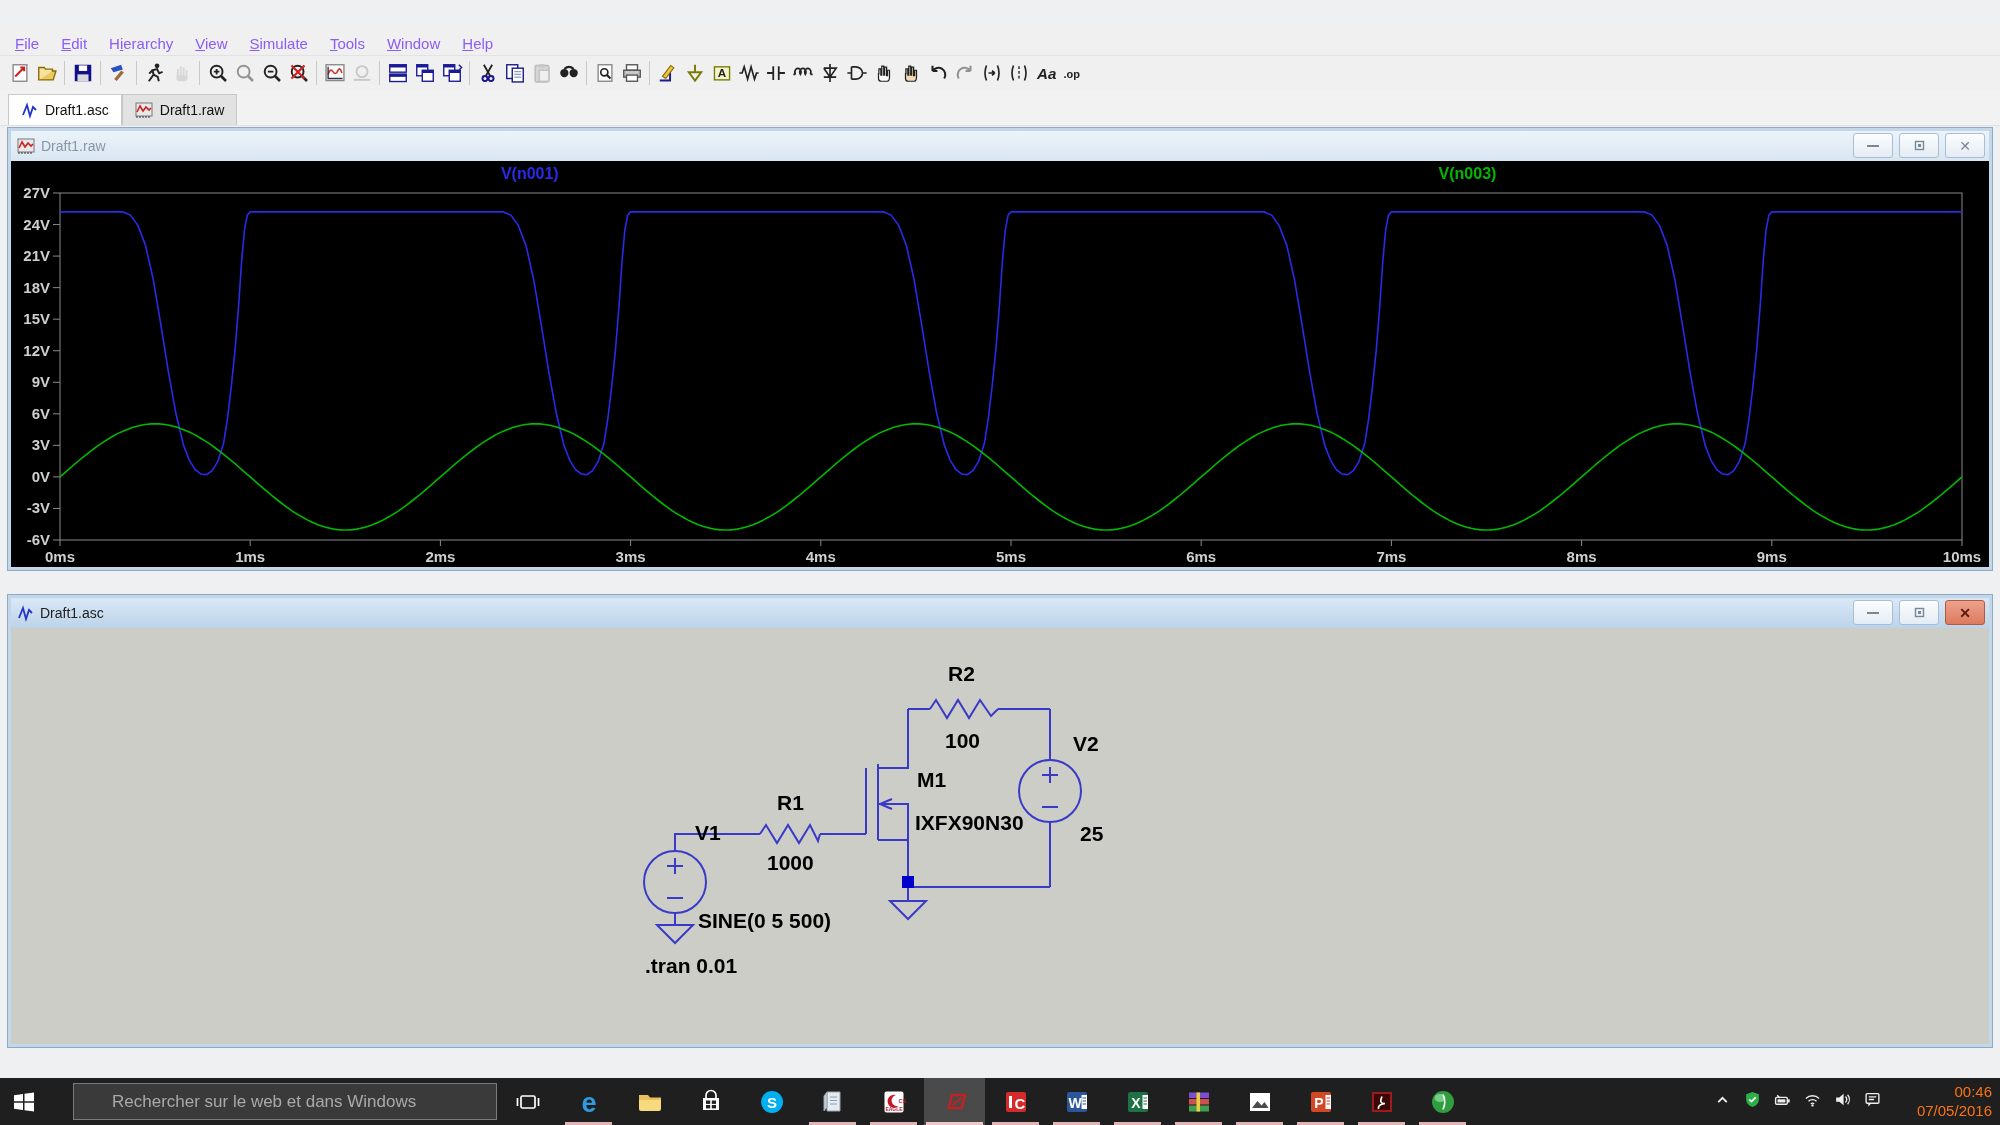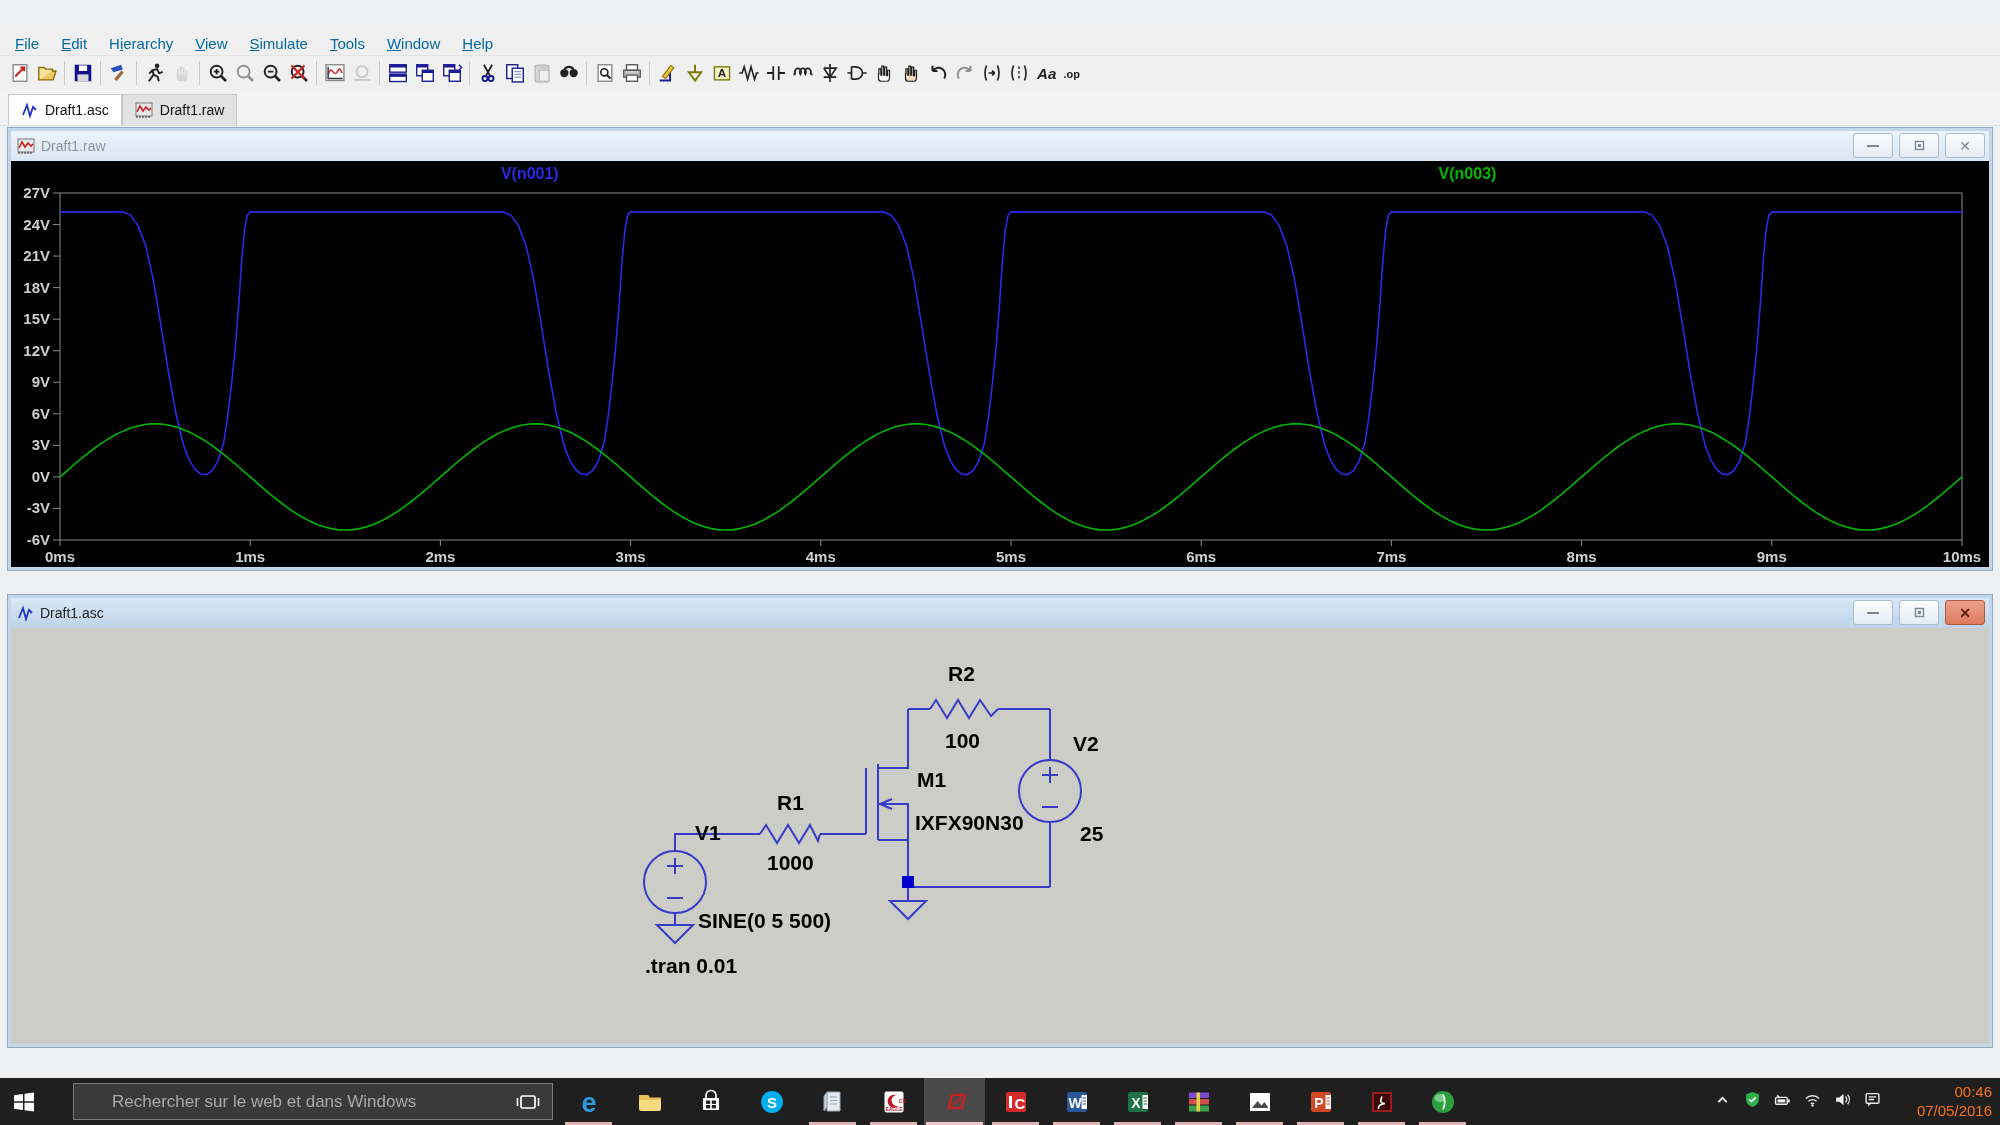--- a/index.html
+++ b/index.html
@@ -11,21 +11,21 @@
   #titlebar { position:absolute; left:0; top:0; width:2000px; height:25px; background:#ffffff;
     display:flex; align-items:center; }
   #titlebar .title { font-size:14px; color:#111; margin-left:8px; }
   #win-controls { position:absolute; right:0; top:0; height:25px; display:flex; }
   .wctl { width:46px; height:25px; display:flex; align-items:center; justify-content:center;
     color:#444; font-size:15px; }
   .ctl-bar { width:11px; height:1.5px; background:#444; }
 
   #menubar { position:absolute; left:0; top:25px; width:2000px; height:30px; background:#f0f0f0;
     display:flex; align-items:stretch; padding-left:4px; }
-  .menu-item { font-size:15px; color:#0369a1; padding:4px 11px; line-height:30px; }
+  .menu-item { font-size:15px; color:#8b5cf6; padding:4px 11px; line-height:30px; }
   .menu-item u { text-decoration:underline; }
 
   #toolbar { position:absolute; left:0; top:55px; width:2000px; height:35px; background:#f0f0f0;
     border-top:1px solid #e3e3e3; display:flex; align-items:center; padding-left:6px; }
   .tb-btn { width:27px; height:27px; display:flex; align-items:center; justify-content:center;
     border:1px solid transparent; }
   .tb-btn.disabled { opacity:.45; filter:grayscale(1); }
   .tb-sep { width:1px; height:24px; background:#c9c9c9; margin:0 4px; }
 
   #tabrow { position:absolute; left:0; top:90px; width:2000px; height:36px; background:#f2f2f2;
@@ -51,21 +51,21 @@
 
   #raw-window { left:8px; top:2px; width:1984px; height:442px; }
   #plot-host { position:absolute; left:0; top:30px; width:1978px; height:406px; background:#000; }
   #asc-window { left:8px; top:469px; width:1984px; height:452px; }
   #schem-host { position:absolute; left:0; top:30px; width:1978px; height:416px; background:#cdcdc7; }
 
   
   #taskbar { position:absolute; left:0; top:1078px; width:2000px; height:47px; background:#1f1f1f;
     display:flex; align-items:center; }
   #start-btn { width:48px; height:47px; display:flex; align-items:center; justify-content:center; }
-  #searchbox { position:absolute; left:73px; top:5px; width:480px; height:37px; background:#3a3a3a;
+  #searchbox { position:absolute; left:73px; top:5px; width:424px; height:37px; background:#3a3a3a;
     border:1px solid #7a7a7a; display:flex; align-items:center; }
   #searchbox .ph { color:#a9a9a9; font-size:17px; padding-left:38px; white-space:nowrap; }
   #apps { position:absolute; left:497px; top:0; height:47px; display:flex; }
   .app-slot { width:61px; height:47px; position:relative; display:flex; align-items:center; justify-content:center; }
   .app-slot.active { background:#4a4a4a; }
   .app-underline { position:absolute; bottom:0; left:7px; right:7px; height:3px; background:#e2b4b4; }
   .app-slot.active .app-underline { left:2px; right:2px; background:#efc9c9; }
   #tray { position:absolute; left:1714px; top:0; height:47px; display:flex; align-items:center; gap:13px; }
   #clock { position:absolute; right:8px; top:0; height:47px; display:flex; flex-direction:column;
     justify-content:center; align-items:flex-end; color:#f97316; font-size:15px; line-height:1.25; }

